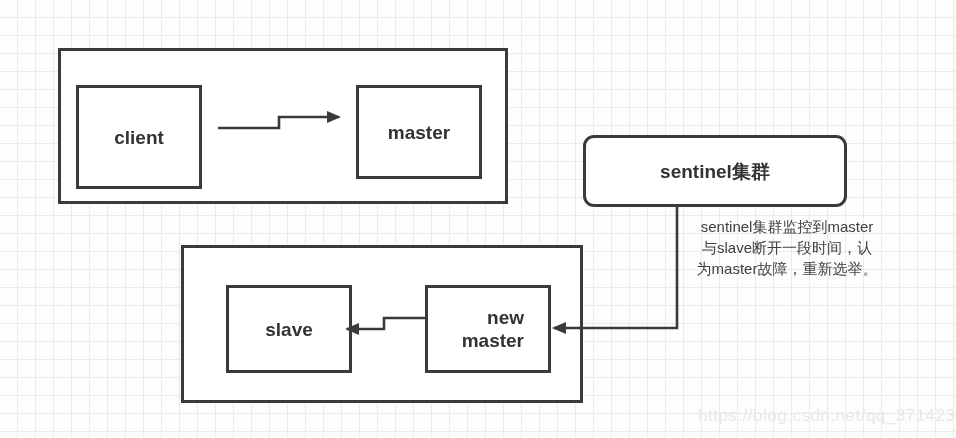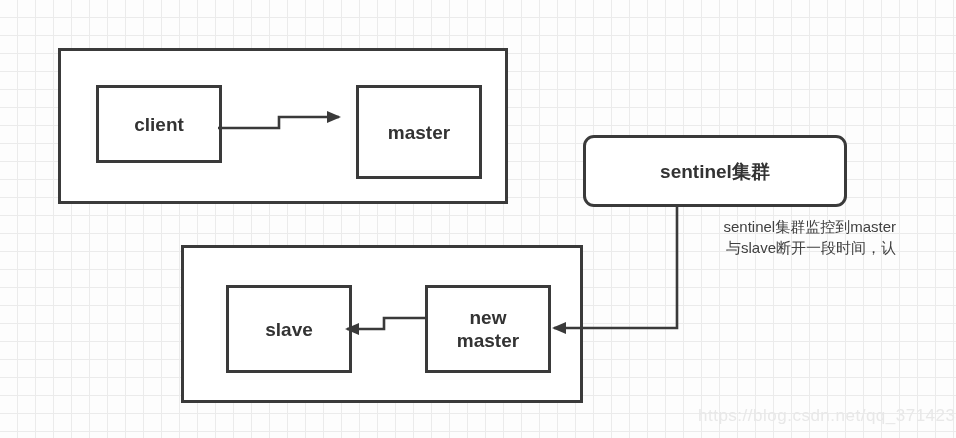--- a/index.html
+++ b/index.html
@@ -42,46 +42,46 @@
     background: var(--node-bg);
     display: flex;
     align-items: center;
     justify-content: center;
     font-weight: bold;
     font-size: 19px;
     line-height: 23px;
     color: var(--label-color);
     text-align: center;
   }
-  .node.client     { left: 96px;  top: 85px;  width: 126px; height: 78px; }
+  .node.client     { left: 76px;  top: 85px;  width: 126px; height: 104px; }
   .node.master     { left: 356px; top: 85px;  width: 126px; height: 94px; }
   .node.slave      { left: 226px; top: 285px; width: 126px; height: 88px; }
   .node.new-master { left: 425px; top: 285px; width: 126px; height: 88px; }
-  .node.new-master .node-label { width: 72px; }
+  .node.new-master .node-label { width: 72px; text-align: right; }
   .node.sentinel {
     left: 583px; top: 135px; width: 264px; height: 72px;
     border-radius: 11px;
   }
   .connectors {
     position: absolute;
     left: 0; top: 0;
     pointer-events: none;
   }
   .connectors polyline {
     fill: none;
     stroke: var(--line-color);
     stroke-width: 2.6;
   }
   .connectors marker path { fill: var(--line-color); }
   .annotation {
     position: absolute;
     left: 678px; top: 216px; width: 218px;
     font-size: 15px;
     line-height: 21px;
-    text-align: right;
+    text-align: center;
     color: var(--annotation-color);
   }
   .watermark {
     position: absolute;
     left: 698px; top: 406px;
     font-size: 17px;
     letter-spacing: 0.5px;
     color: var(--watermark-color);
     white-space: nowrap;
   }
@@ -99,20 +99,21 @@
     <span class="node-label">master</span>
   </div>
 
   <div class="node sentinel">
     <span class="node-label">sentinel集群</span>
   </div>
 
   <div class="annotation">
     <div>sentinel集群监控到master</div>
     <div>与slave断开一段时间，认</div>
+    <div>为master故障，重新选举。</div>
   </div>
 
   <div class="container bottom"></div>
   <div class="node slave">
     <span class="node-label">slave</span>
   </div>
   <div class="node new-master">
     <span class="node-label">new master</span>
   </div>
 

